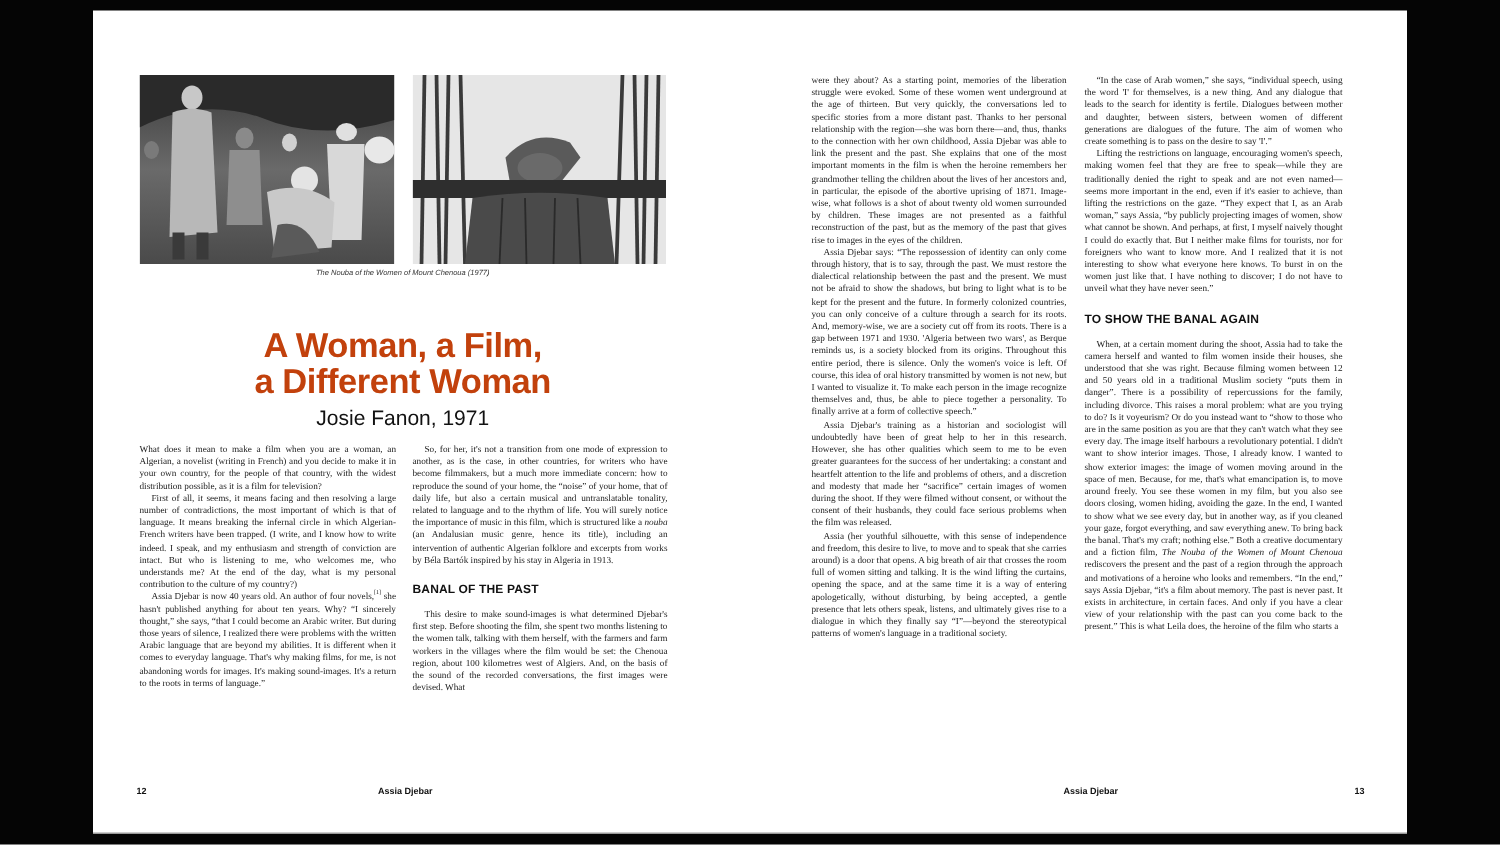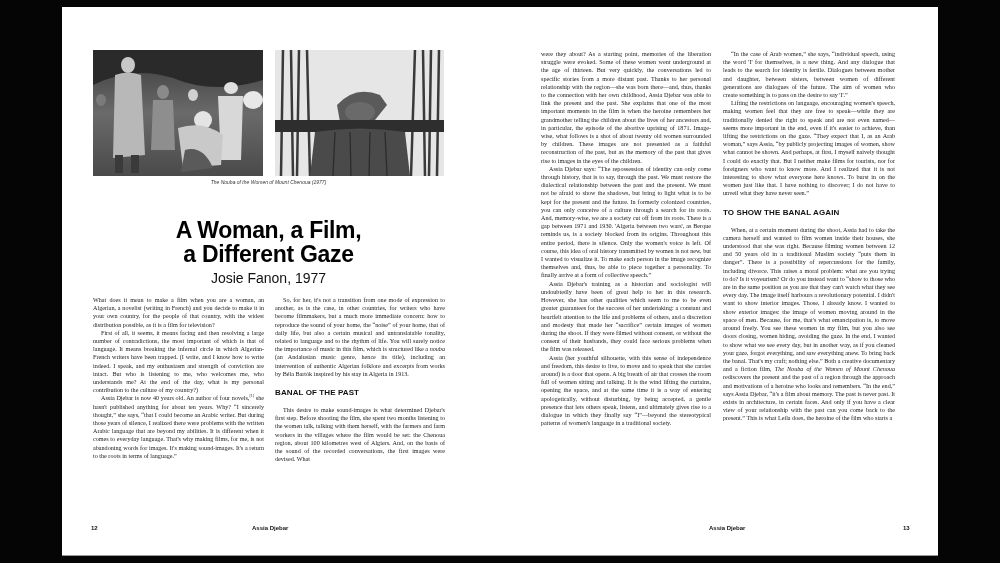--- a/index.html
+++ b/index.html
@@ -20,21 +20,21 @@
     .photo.two { left: 213px; width: 169px; }
     .photo svg { display: block; width: 100%; height: 100%; }
     .caption {
       position: absolute; left: 31px; width: 351px; top: 172px; text-align: center;
       font-family: "Liberation Sans", sans-serif; font-style: italic; font-size: 5px; color: #333;
     }
 
     .title {
       position: absolute; left: 31px; width: 351px; top: 211px; text-align: center;
       font-family: "Liberation Sans", sans-serif; font-weight: bold; font-size: 23px; line-height: 24px;
-      color: #000000; letter-spacing: -0.3px;
+      color: #c2410c; letter-spacing: -0.3px;
     }
     .title span { display: block; }
     .subtitle {
       position: absolute; left: 31px; width: 351px; top: 263px; text-align: center;
       font-family: "Liberation Sans", sans-serif; font-size: 14px; color: #111;
     }
 
     .col { position: absolute; font-size: 6.15px; line-height: 8.2px; color: #1a1a1a; text-align: justify; hyphens: auto; }
     .col p { margin: 0; text-indent: 8px; }
     .col p.first { text-indent: 0; }
@@ -110,23 +110,23 @@
           <line x1="75" y1="82" x2="76" y2="126"></line>
           <line x1="95" y1="82" x2="94" y2="126"></line>
           <line x1="110" y1="82" x2="112" y2="126"></line>
         </g>
       </svg>
     </div>
     <div class="caption">The Nouba of the Women of Mount Chenoua (1977)</div>
 
     <div class="title">
       <span>A Woman, a Film,</span>
-      <span>a Different Gaze</span>
+      <span>a Different Woman</span>
     </div>
-    <div class="subtitle">Josie Fanon, 1977</div>
+    <div class="subtitle">Josie Fanon, 1971</div>
 
     <div class="col l1">
       <p class="first">What does it mean to make a film when you are a woman, an Algerian, a novelist (writing in French) and you decide to make it in your own country, for the people of that country, with the widest distribution possible, as it is a film for television?</p>
       <p>First of all, it seems, it means facing and then resolving a large number of contradictions, the most important of which is that of language. It means breaking the infernal circle in which Algerian-French writers have been trapped. (I write, and I know how to write indeed. I speak, and my enthusiasm and strength of conviction are intact. But who is listening to me, who welcomes me, who understands me? At the end of the day, what is my personal contribution to the culture of my country?)</p>
       <p><span>Assia Djebar is now 40 years old. An author of four novels,</span><sup>[1]</sup><span> she hasn't published anything for about ten years. Why? “I sincerely thought,” she says, “that I could become an Arabic writer. But during those years of silence, I realized there were problems with the written Arabic language that are beyond my abilities. It is different when it comes to everyday language. That's why making films, for me, is not abandoning words for images. It's making sound-images. It's a return to the roots in terms of language.”</span></p>
     </div>
 
     <div class="col l2">
       <p><span>So, for her, it's not a transition from one mode of expression to another, as is the case, in other countries, for writers who have become filmmakers, but a much more immediate concern: how to reproduce the sound of your home, the “noise” of your home, that of daily life, but also a certain musical and untranslatable tonality, related to language and to the rhythm of life. You will surely notice the importance of music in this film, which is structured like a </span><em>nouba</em><span> (an Andalusian music genre, hence its title), including an intervention of authentic Algerian folklore and excerpts from works by Béla Bartók inspired by his stay in Algeria in 1913.</span></p>
       <h3>BANAL OF THE PAST</h3>

